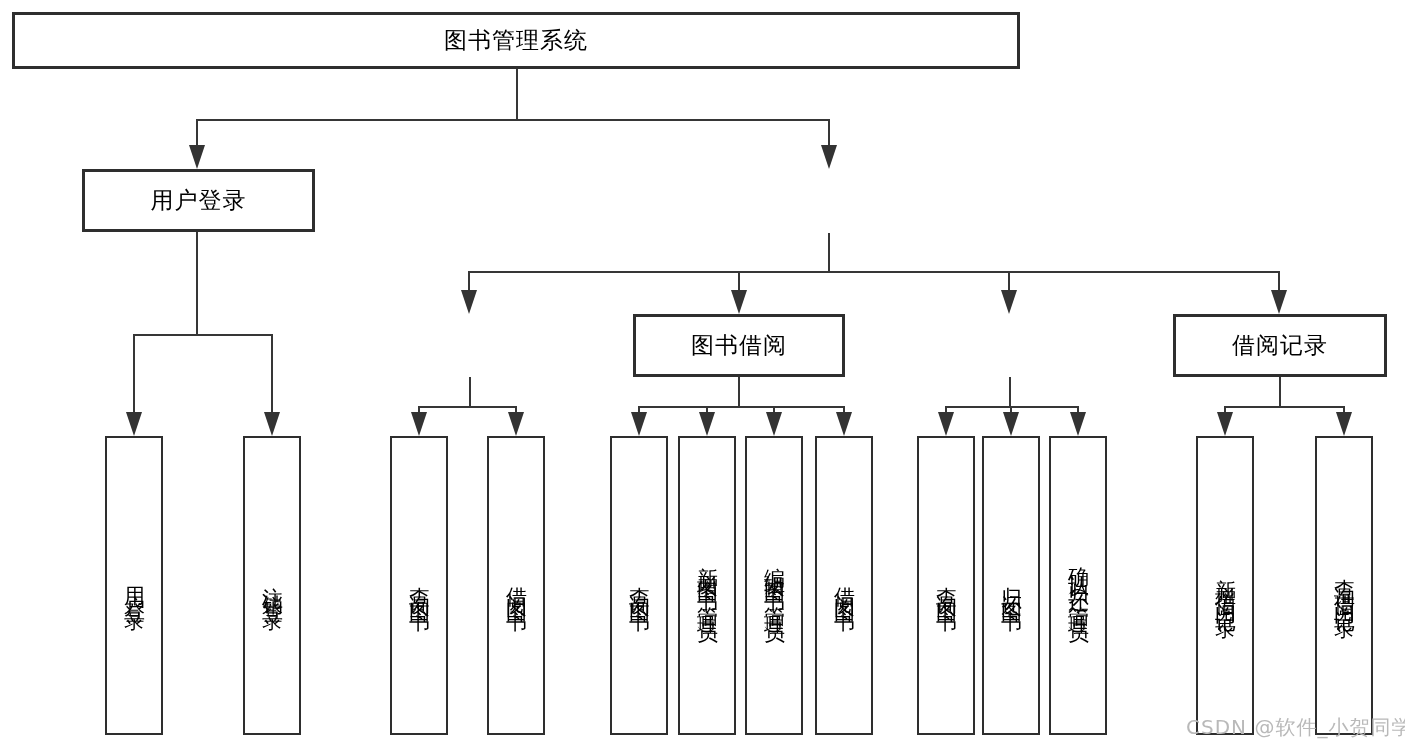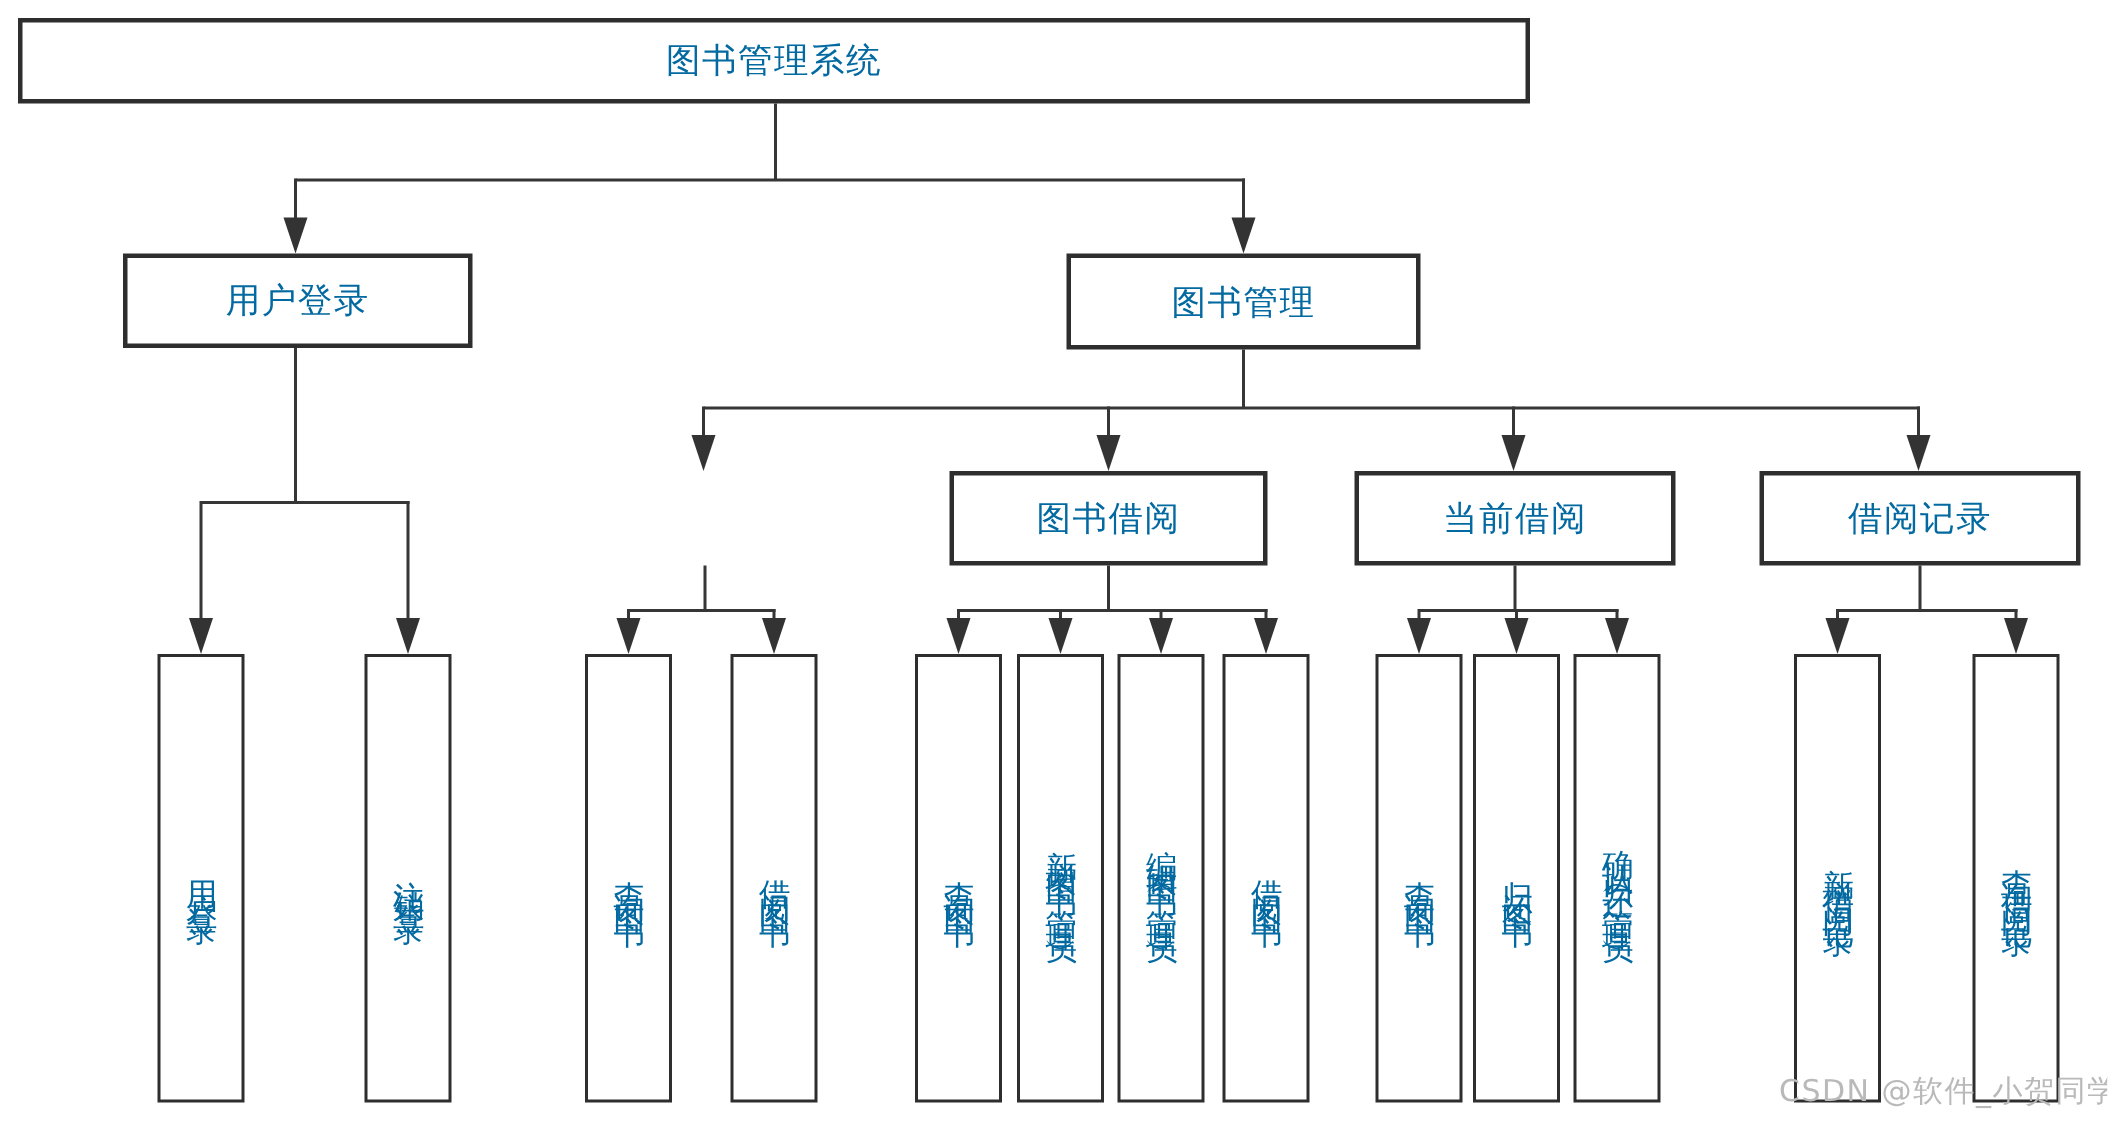--- a/index.html
+++ b/index.html
@@ -4,21 +4,21 @@
 <style>
   * { margin:0; padding:0; box-sizing:border-box; }
   html,body { background:#ffffff; }
   body { font-family:"DejaVu Sans","Liberation Sans",sans-serif; }
   .canvas {
     position:relative; width:1405px; height:747px;
     background:#ffffff; overflow:hidden;
   }
   .node {
     position:absolute; background:#ffffff;
-    border:3px solid #2e2e2e; color:#0369a1;
+    border:3px solid #2e2e2e; color:#000000;
     display:flex; align-items:center; justify-content:center;
   }
   .node.h { font-size:23px; letter-spacing:1px; white-space:nowrap; }
   .node.v { width:58px; height:299px; border-width:2px; }
   .node.v .vtext {
     writing-mode:vertical-rl; text-orientation:mixed;
     font-size:21px; letter-spacing:8px; line-height:1.1;
     white-space:nowrap;
   }
   .vline { position:absolute; width:2px; background:#363636; }
@@ -46,23 +46,20 @@
   <div class="vline" style="left:516px;top:69px;height:51px"></div>
   <div class="hline" style="left:197px;top:119px;width:633px"></div>
   <div class="vline" style="left:196px;top:119px;height:28px"></div>
   <div class="vline" style="left:828px;top:119px;height:28px"></div>
   <div class="arrow" style="left:189px;top:145px"></div>
   <div class="arrow" style="left:821px;top:145px"></div>
 
   <div class="node h" style="left:82px;top:169px;width:233px;height:63px">
     <span>用户登录</span>
   </div>
-  <div class="node h" style="left:711px;top:169px;width:236px;height:64px">
-    <span>图书管理</span>
-  </div>
 
   <div class="vline" style="left:196px;top:232px;height:103px"></div>
   <div class="hline" style="left:134px;top:334px;width:139px"></div>
   <div class="vline" style="left:133px;top:334px;height:80px"></div>
   <div class="vline" style="left:271px;top:334px;height:80px"></div>
   <div class="arrow" style="left:126px;top:412px"></div>
   <div class="arrow" style="left:264px;top:412px"></div>
 
   <div class="vline" style="left:828px;top:233px;height:39px"></div>
   <div class="hline" style="left:469px;top:271px;width:811px"></div>
@@ -70,23 +67,20 @@
   <div class="vline" style="left:738px;top:271px;height:20px"></div>
   <div class="vline" style="left:1008px;top:271px;height:20px"></div>
   <div class="vline" style="left:1278px;top:271px;height:20px"></div>
   <div class="arrow" style="left:461px;top:290px"></div>
   <div class="arrow" style="left:731px;top:290px"></div>
   <div class="arrow" style="left:1001px;top:290px"></div>
   <div class="arrow" style="left:1271px;top:290px"></div>
 
   <div class="node h" style="left:633px;top:314px;width:212px;height:63px">
     <span>图书借阅</span>
-  </div>
-  <div class="node h" style="left:903px;top:314px;width:214px;height:63px">
-    <span>当前借阅</span>
   </div>
   <div class="node h" style="left:1173px;top:314px;width:214px;height:63px">
     <span>借阅记录</span>
   </div>
 
   <div class="vline" style="left:469px;top:377px;height:30px"></div>
   <div class="hline" style="left:419px;top:406px;width:98px"></div>
   <div class="vline" style="left:418px;top:406px;height:9px"></div>
   <div class="vline" style="left:515px;top:406px;height:9px"></div>
   <div class="arrow" style="left:411px;top:412px"></div>

